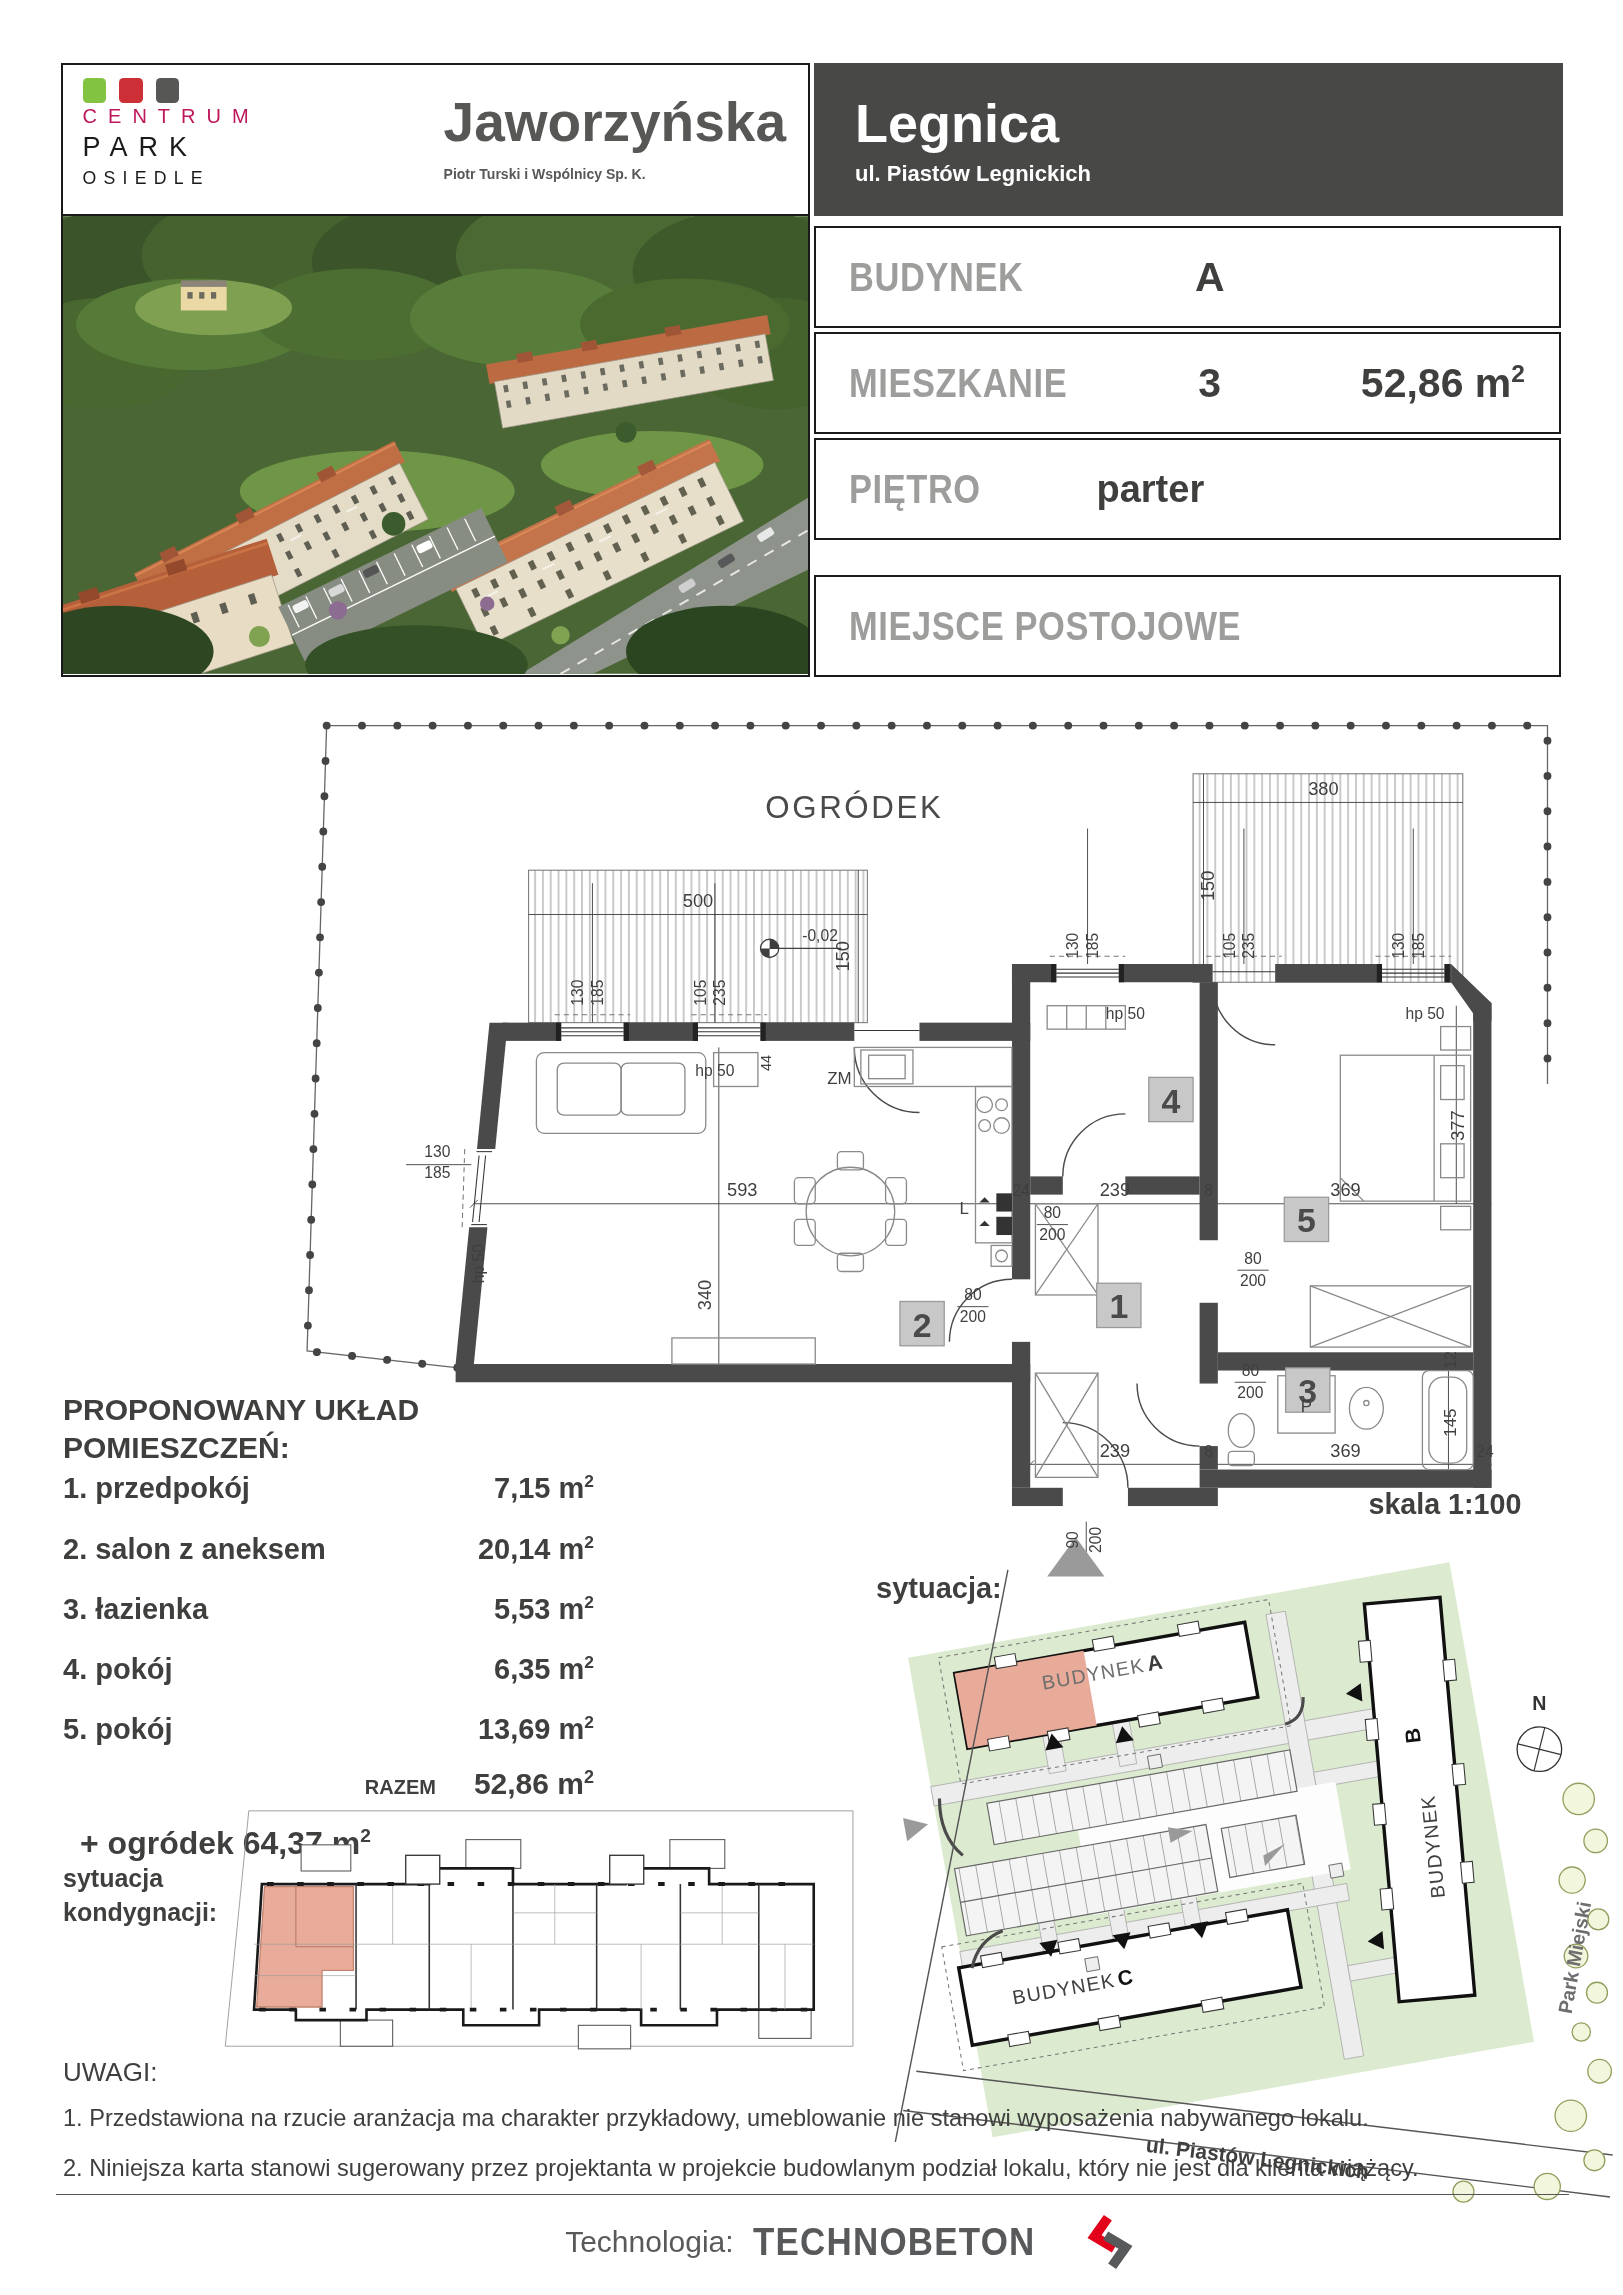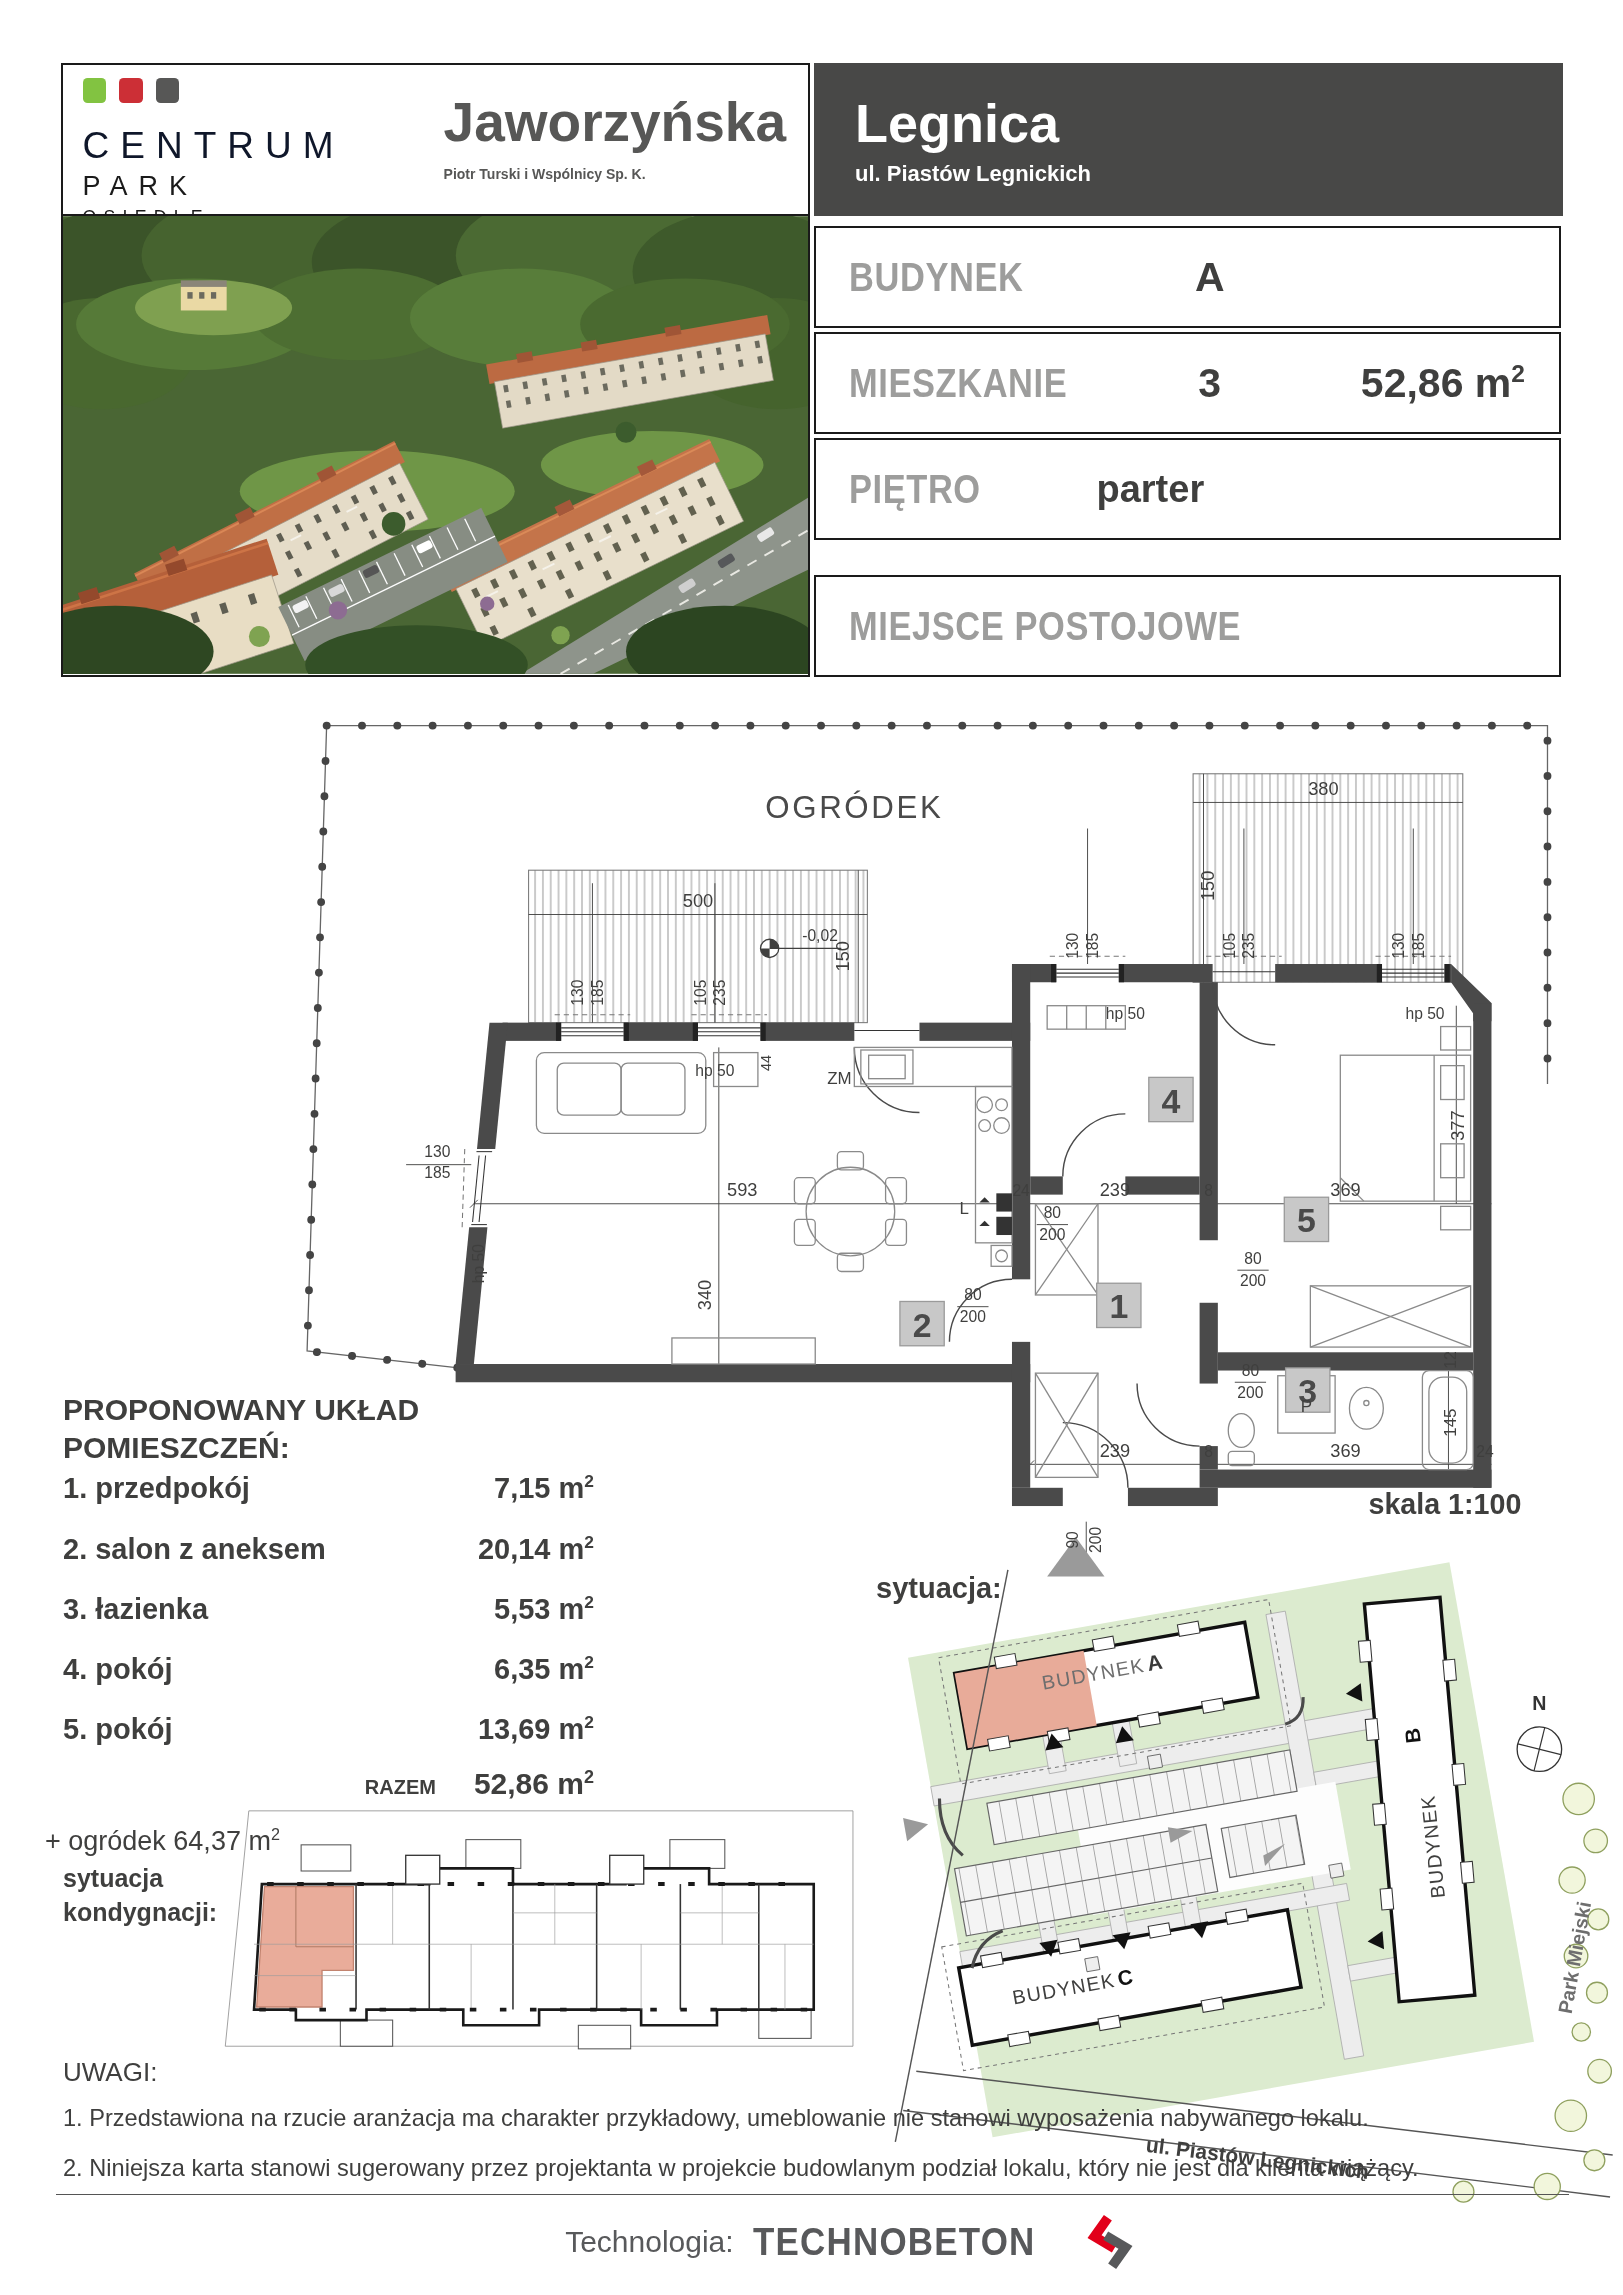--- a/index.html
+++ b/index.html
@@ -4,21 +4,21 @@
 <style>
   html,body{margin:0;padding:0;background:#ffffff;}
   .page{position:relative;width:1623px;height:2295px;background:#fff;overflow:hidden;
         font-family:"Liberation Sans",sans-serif;color:#3f3f3e;}
   .abs{position:absolute;}
   
   .hdr-left{left:61px;top:63px;width:749px;height:153px;background:#fff;border:2px solid #1a1a1a;box-sizing:border-box;}
   .logo-wrap{position:absolute;left:19.6px;top:13px;}
   .logo-squares{display:flex;gap:13px;}
   .logo-sq{width:23.6px;height:25px;border-radius:4.6px;}
-  .logo-line1{margin-top:22px;font-size:37px;letter-spacing:11px;color:#0f172a;}
+  .logo-line1{margin-top:2px;font-size:20px;letter-spacing:11px;color:#be185d;}
   .logo-line2{margin-top:3.9px;font-size:27px;letter-spacing:11px;color:#1a1a1a;}
   .logo-line3{margin-top:5.2px;font-size:17.7px;letter-spacing:7.2px;color:#1a1a1a;}
   .proj-wrap{position:absolute;right:22px;top:25px;text-align:left;}
   .proj-title{font-size:55px;font-weight:bold;color:#575756;}
   .proj-sub{margin-top:11.8px;font-size:14px;font-weight:bold;color:#575756;}
   .hdr-right{left:814px;top:63px;width:749px;height:153px;background:#484847;box-sizing:border-box;
              display:flex;flex-direction:column;justify-content:center;padding-left:41px;}
   .city{font-size:54px;font-weight:bold;color:#fff;}
   .street{margin-top:6.5px;font-size:22px;font-weight:bold;color:#fff;}
   
@@ -35,21 +35,21 @@
              font-size:41px;font-weight:bold;color:#3f3f3e;white-space:nowrap;}
   sup{font-size:60%;}
   
   .list-title{left:63px;top:1347px;font-size:30px;font-weight:bold;line-height:1.27;color:#3f3f3e;margin-top:44px;}
   .lrow{left:63px;width:531px;display:flex;justify-content:space-between;align-items:baseline;}
   .lrow .nm{font-size:29px;font-weight:bold;}
   .lrow .ar{font-size:29px;font-weight:bold;white-space:nowrap;}
   .razem{left:63px;top:1767px;width:531px;display:flex;justify-content:flex-end;gap:38px;align-items:baseline;}
   .razem .rl{font-size:20px;font-weight:bold;}
   .razem .ra{font-size:30px;font-weight:bold;}
-  .garden{left:45px;top:1825px;font-size:27px;font-weight:normal;}
+  .garden{left:80px;top:1825px;font-size:32px;font-weight:bold;}
   
   .schemat-label{left:63px;top:1862px;font-size:25px;font-weight:bold;line-height:1.35;color:#3f3f3e;}
   .syt-label{left:876px;top:1572px;font-size:29px;font-weight:bold;color:#3f3f3e;}
   
   .uwagi-t{left:63px;top:2057px;font-size:26px;color:#3f3f3e;}
   .note{left:63px;width:1505px;font-size:23.6px;color:#3f3f3e;}
   .sep{left:56px;top:2194px;width:1513px;height:1.3px;background:#555;}
   .footer{left:0;top:2214px;width:1623px;display:flex;justify-content:center;align-items:center;gap:19.6px;padding-left:41px;}
   .tech-lb{font-size:30px;color:#58595b;}
   .tech-brand{font-size:38px;font-weight:bold;color:#58595b;letter-spacing:1.3px;

